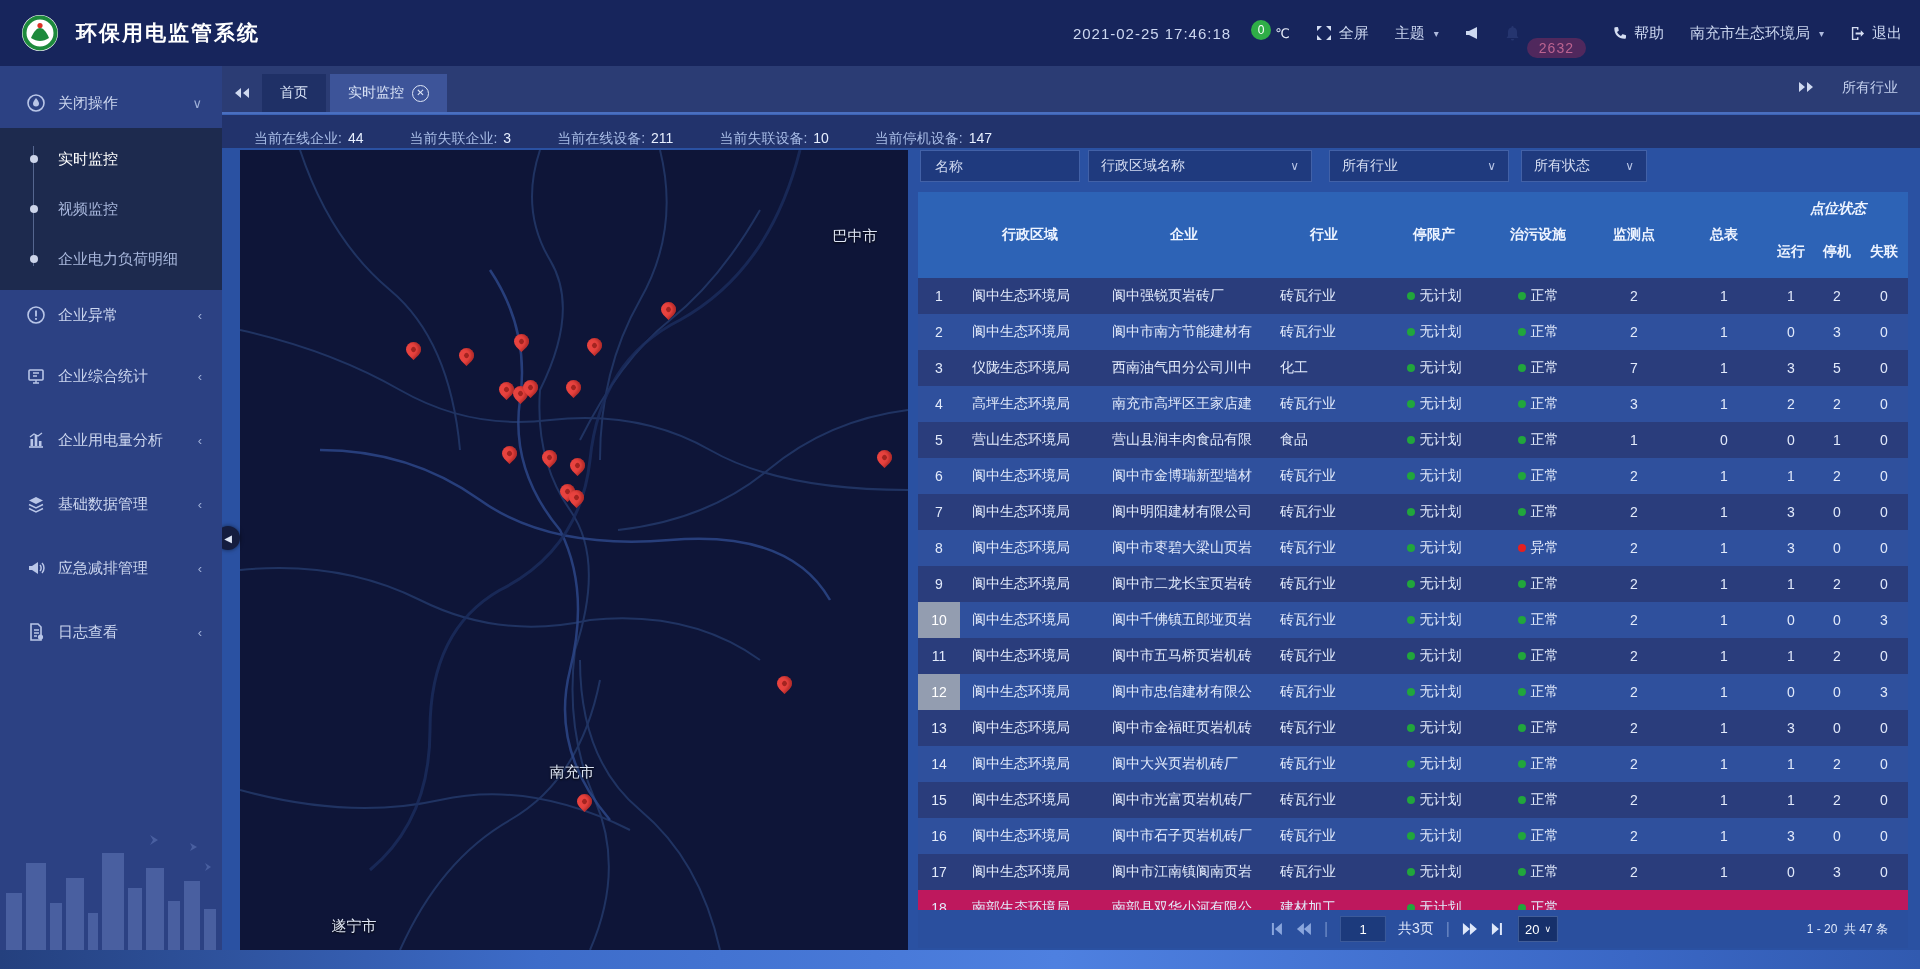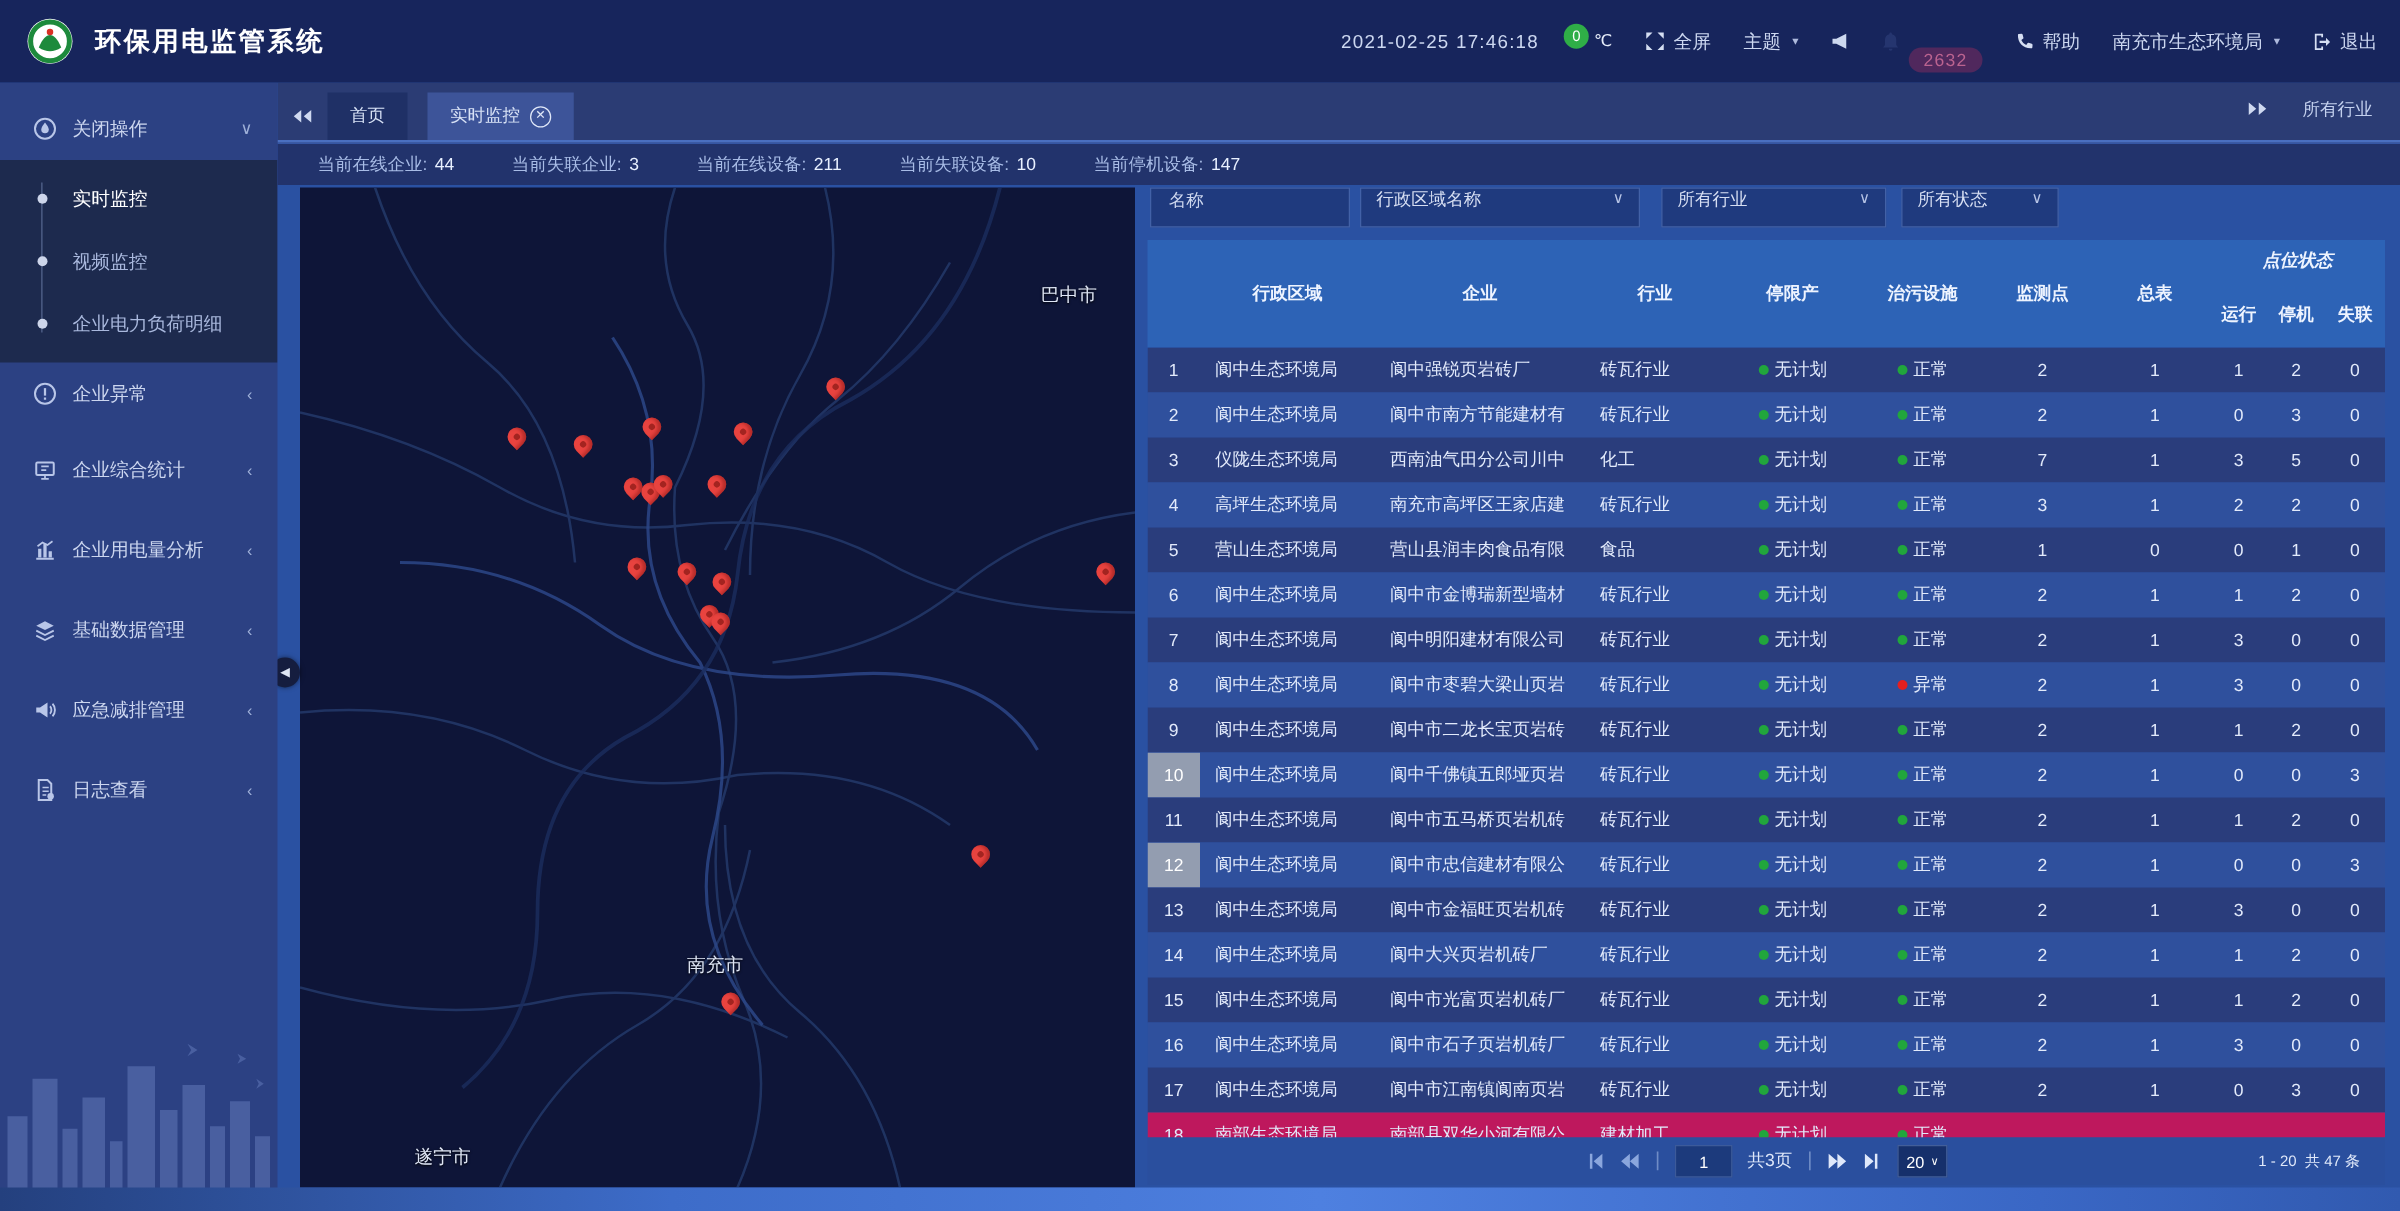--- a/index.html
+++ b/index.html
@@ -34,38 +34,38 @@
   .sub{position:relative;background:#1d2a4e;padding:6px 0;}
   .si{position:relative;height:50px;display:flex;align-items:center;color:#a9b8dd;font-size:15px;cursor:pointer;}
   .si.act{color:#ffffff;}
   .si .sdot{position:absolute;left:30px;width:8px;height:8px;border-radius:50%;background:#cdd5ea;}
   .si span.slab{position:absolute;left:58px;white-space:nowrap;}
   .subline{position:absolute;left:33px;top:18px;bottom:24px;width:1px;background:#55668f;}
   .skyline{position:absolute;left:0;bottom:16px;width:222px;height:130px;opacity:.35;}
   
   .tabbar{position:absolute;left:222px;top:66px;width:1698px;height:46px;background:#2b3c74;border-bottom:2px solid #4a6fc0;display:flex;align-items:flex-end;z-index:10;}
   .tab-nav{height:38px;display:flex;align-items:center;padding:0 12px;color:#cfd9f0;cursor:pointer;}
-  .tab{height:38px;display:flex;align-items:center;gap:8px;padding:0 18px;font-size:14px;color:#d8e2f6;cursor:pointer;background:#1f3066;margin-right:16px;}
+  .tab{height:38px;display:flex;align-items:center;gap:8px;padding:0 18px;font-size:14px;color:#d8e2f6;cursor:pointer;background:#1f3066;margin-right:4px;}
   .tab.active{background:#3d5499;}
   .tab-close{width:15px;height:15px;border:1px solid #dfe7f8;border-radius:50%;font-size:10px;line-height:13px;text-align:center;color:#dfe7f8;}
   .tabbar-right{position:absolute;right:0;top:0;height:44px;display:flex;align-items:center;gap:28px;padding-right:22px;color:#c3d0ee;font-size:14px;}
   
-  .statsbar{position:absolute;left:222px;top:114px;width:1698px;height:34px;background:#22336c;border-top:1px solid #3c63b6;display:flex;align-items:center;gap:46px;padding-left:32px;box-sizing:border-box;font-size:14px;z-index:5;}
+  .statsbar{position:absolute;left:222px;top:114px;width:1698px;height:34px;background:#22336c;border-top:1px solid #3c63b6;display:flex;align-items:flex-end;gap:46px;padding-left:32px;box-sizing:border-box;font-size:14px;z-index:5;}
   .stat{display:flex;gap:6px;white-space:nowrap;}
   .stat-l{color:#a8bce6;}
   .stat-v{color:#e8f0ff;}
   
   .map{position:absolute;left:240px;top:150px;width:668px;height:800px;background:#0e1538;overflow:hidden;}
   .map svg.roads{position:absolute;left:0;top:0;}
   .city{position:absolute;color:#dfe6f5;font-size:15px;text-shadow:0 1px 2px #000;transform:translate(-50%,-50%);white-space:nowrap;}
   .pin{position:absolute;width:15px;height:15px;background:#e8433f;border-radius:50% 50% 50% 0;transform:rotate(-45deg);box-shadow:inset -2px -2px 3px rgba(120,15,15,.45);}
   .pin::after{content:"";position:absolute;left:5px;top:5px;width:5px;height:5px;border-radius:50%;background:#a32420;}
   .collapse-handle{position:absolute;left:216px;top:526px;width:24px;height:24px;border-radius:50%;background:#151d3f;color:#dfe6f5;display:flex;align-items:center;justify-content:center;font-size:10px;z-index:6;cursor:pointer;box-shadow:0 0 4px rgba(0,0,0,.5);}
   
-  .fbox{position:absolute;top:150px;height:32px;background:#1f3a7e;border:1px solid rgba(95,130,200,.55);box-sizing:border-box;color:#d6def2;font-size:14px;display:flex;align-items:flex-start;padding:0 12px;}
+  .fbox{position:absolute;top:150px;height:32px;background:#1f3a7e;border:1px solid rgba(95,130,200,.55);box-sizing:border-box;color:#d6def2;font-size:14px;display:flex;align-items:center;padding:0 12px;}
   .fbox .fcaret{position:absolute;right:12px;color:#b7c4e6;font-size:12px;}
   .fbox input{background:transparent;border:none;outline:none;color:#d6def2;font-size:14px;width:100%;font-family:inherit;}
   .fbox input::placeholder{color:#cdd7ee;opacity:1;}
   
   .panel{position:absolute;left:918px;top:192px;width:990px;height:758px;}
   .grid{display:grid;grid-template-columns:42px 140px 168px 112px 108px 100px 92px 88px 46px 46px 48px;}
   .thead{background:#2d63b6;color:#eef4ff;font-weight:bold;font-size:14px;height:86px;display:grid;grid-template-columns:42px 140px 168px 112px 108px 100px 92px 88px 140px;grid-template-rows:34px 52px;}
   .th{grid-row:1/3;display:flex;align-items:center;justify-content:center;}
   .th-group{grid-row:1/2;display:flex;align-items:center;justify-content:center;font-style:italic;}
   .th-subs{grid-row:2/3;display:grid;grid-template-columns:46px 46px 48px;align-items:center;}

